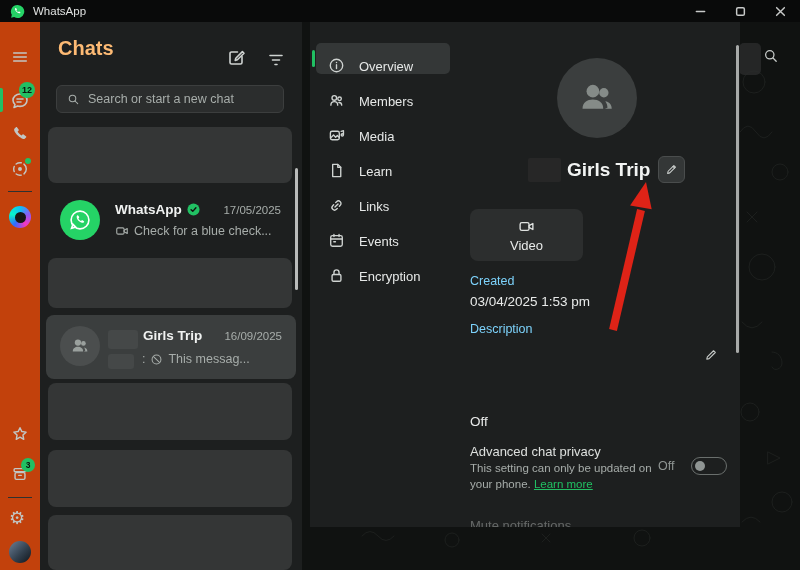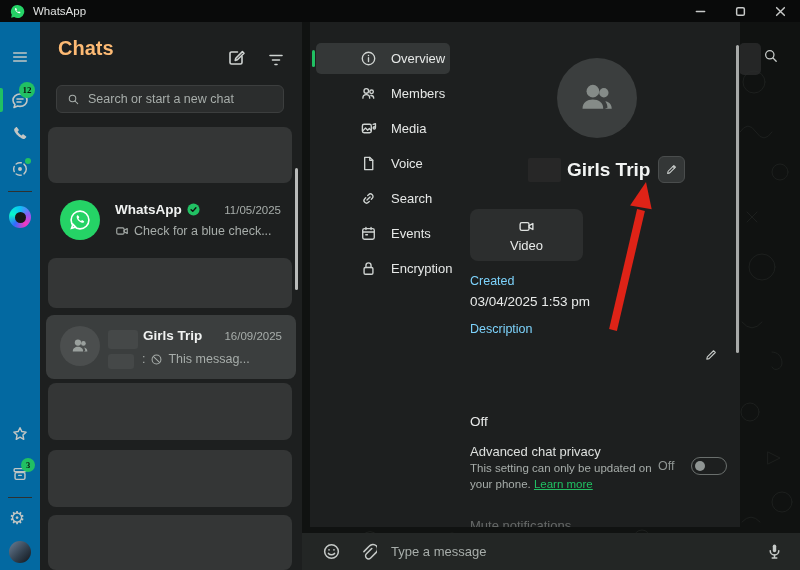--- a/index.html
+++ b/index.html
@@ -9,21 +9,21 @@
   .abs { position:absolute; }
 
   
   .titlebar { left:0; top:0; width:800px; height:22px; background:#090a0a; display:flex; align-items:center; }
   .tb-logo { width:15px; height:15px; margin-left:10px; }
   .tb-name { font-size:11.5px; color:#dfe1e0; margin-left:8px; }
   .tb-controls { position:absolute; right:0; top:0; height:22px; display:flex; }
   .tb-btn { width:40px; height:22px; display:flex; align-items:center; justify-content:center; color:#c8cac9; }
 
   
-  .rail { left:0; top:22px; width:40px; height:548px; background:#0369a1;font-family:Liberation Serif, serif; }
+  .rail { left:0; top:22px; width:40px; height:548px; background:#c2410c; }
   .rail-ico { position:absolute; left:11px; width:18px; height:18px; color:#c2c6c4; }
   .rail-divider { position:absolute; left:8px; width:24px; height:1px; background:#2e3130; }
   .rail-active-bar { position:absolute; left:0; top:66px; width:3px; height:24px; background:#21c063; border-radius:0 2px 2px 0; }
   .badge { position:absolute; background:#21c063; color:#0b120e; font-weight:bold; border-radius:50%; display:flex; align-items:center; justify-content:center; }
   .meta-ai { position:absolute; left:9px; top:184px; width:22px; height:22px; border-radius:50%;
              background:conic-gradient(#09c2f7,#8b5cf6,#f637c0,#2f6bff,#09f7c8,#09c2f7); display:flex; align-items:center; justify-content:center; }
   .meta-ai-inner { width:11px; height:11px; border-radius:50%; background:#161717; }
   .profile-avatar { position:absolute; left:9px; top:519px; width:22px; height:22px; border-radius:50%;
              background:linear-gradient(135deg,#6b7f96 0%,#33414f 55%,#10151b 100%); }
   .gear-glyph { position:absolute; left:9px; top:486px; font-size:18px; line-height:20px; color:#c2c6c4; }
@@ -49,21 +49,21 @@
   .chats-scroll { position:absolute; left:255px; top:146px; width:3px; height:122px; background:#b9bbba; border-radius:2px; }
 
   
   .chat-area { left:302px; top:22px; width:498px; height:548px; background:#101211; }
   .doodles { position:absolute; left:0; top:0; width:498px; height:548px; color:#262927; }
   .chat-search-ico { position:absolute; left:461px; top:26px; width:16px; height:16px; color:#c6cac8; }
   .blur-el { position:absolute; left:437px; top:21px; width:22px; height:32px; background:#2a2c2c; border-radius:5px; opacity:.8; }
 
   
   .overlay { left:310px; top:22px; width:430px; height:505px; background:#1d1f1f; overflow:hidden; }
-  .nav-item { position:absolute; left:6px; width:134px; height:31px; display:flex; align-items:center; border-radius:5px; color:#e6e8e7;padding-left:32px; }
+  .nav-item { position:absolute; left:6px; width:134px; height:31px; display:flex; align-items:flex-end; border-radius:5px; color:#e6e8e7; }
   .nav-item.active { background:#343737; }
   .nav-item svg { width:17px; height:17px; margin-left:12px; color:#cfd3d1; flex:none; }
   .nav-item .lbl { font-size:13px; margin-left:14px; }
   .nav-active-bar { position:absolute; left:2px; top:28px; width:3px; height:17px; background:#21c063; border-radius:2px; }
 
   .group-avatar { position:absolute; left:247px; top:36px; width:80px; height:80px; border-radius:50%; background:#3b3e3e; display:flex; align-items:center; justify-content:center; }
   .group-avatar svg { width:44px; height:44px; color:#858b88; }
   .name-row { position:absolute; left:218px; top:134px; height:27px; display:flex; align-items:center; }
   .name-redact { width:33px; height:24px; background:#272727; border-radius:2px; }
   .group-name { font-size:19px; font-weight:bold; color:#f2f4f3; margin:0 8px 0 6px; }
@@ -201,21 +201,21 @@
           <path fill="#fff" d="M9.1 8.1c.25-.55.8-.65 1.15-.25l.9 1.2c.25.33.17.74-.08 1l-.55.55c.4.9 1.45 1.95 2.35 2.35l.55-.55c.26-.25.67-.33 1-.08l1.2.9c.4.35.3.9-.25 1.15-.8.33-1.85.4-3.55-.8-1.35-.97-2.25-2.1-2.7-3.3-.33-.9-.25-1.65 0-2.17z"></path>
         </svg>
       </div>
       <div class="row-name">
         <span>WhatsApp</span>
         <svg class="vbadge" viewBox="0 0 14 14">
           <circle cx="7" cy="7" r="6.5" fill="#21c063"></circle>
             <path d="M4.4 7.2l1.8 1.8 3.4-3.9" fill="none" stroke="#111" stroke-width="1.5" stroke-linecap="round" stroke-linejoin="round"></path>
         </svg>
       </div>
-      <div class="row-date">11/05/2025</div>
+      <div class="row-date">17/05/2025</div>
       <div class="row-preview">
         <svg class="stroke" viewBox="0 0 20 20">
             <rect x="2.5" y="5.5" width="10.5" height="9" rx="2"></rect>
             <path d="M13 9l4.5-2.5v7L13 11z"></path>
           </svg>
         <span>Check for a blue check...</span>
       </div>
     </div>
 
     <div class="ph-row" style="top:236px;height:50px"></div>
@@ -305,29 +305,29 @@
           <path d="M15.5 5.2l2.7-.9v4.5"></path>
           <circle cx="16.8" cy="9.3" r="1.3"></circle>
         </svg>
       <span class="lbl">Media</span>
     </div>
     <div class="nav-item" style="top:126px">
       <svg class="stroke" viewBox="0 0 20 20">
           <path d="M5.5 2.8h6l3.5 3.5v10.9h-9.5z"></path>
           <path d="M11.5 2.8v3.5H15"></path>
         </svg>
-      <span class="lbl">Voice</span>
+      <span class="lbl">Learn</span>
     </div>
     <div class="nav-item" style="top:161px">
       <svg class="stroke" viewBox="0 0 20 20">
           <path d="M9 6.6l1.1-1.1a3 3 0 0 1 4.3 4.3l-1.1 1.1"></path>
           <path d="M11 13.4l-1.1 1.1a3 3 0 0 1-4.3-4.3l1.1-1.1"></path>
           <path d="M8.2 11.8l3.6-3.6"></path>
         </svg>
-      <span class="lbl">Search</span>
+      <span class="lbl">Links</span>
     </div>
     <div class="nav-item" style="top:196px">
       <svg class="stroke" viewBox="0 0 20 20">
           <rect x="3.2" y="4.3" width="13.6" height="12.4" rx="2"></rect>
           <path d="M3.2 8.2h13.6M7 2.8v2.6M13 2.8v2.6M6.8 11.5h2"></path>
         </svg>
       <span class="lbl">Events</span>
     </div>
     <div class="nav-item" style="top:231px">
       <svg class="stroke" viewBox="0 0 20 20">
@@ -388,31 +388,14 @@
     <div class="clipped-label">Mute notifications</div>
 
     <div class="overlay-scroll"></div>
   </div>
 
   <svg class="abs red-arrow" viewBox="0 0 84 170">
     <path d="M25 152 L53 32" stroke="#de2317" stroke-width="8" fill="none"></path>
     <polygon points="58,4 63.7,31.3 42.1,27.5" fill="#de2317"></polygon>
   </svg>
 
-  <div class="abs composer">
-    <svg class="stroke cico" style="margin-left:20px" viewBox="0 0 20 20">
-      <circle cx="10" cy="10" r="7.2"></circle>
-        <circle cx="7.4" cy="8.2" r=".9" fill="currentColor" stroke="none"></circle>
-        <circle cx="12.6" cy="8.2" r=".9" fill="currentColor" stroke="none"></circle>
-        <path d="M6.8 12a4.2 4.2 0 0 0 6.4 0"></path>
-    </svg>
-    <svg class="stroke cico" style="margin-left:17px" viewBox="0 0 20 20">
-      <path d="M14.5 6.8l-5.6 5.6a3.1 3.1 0 1 0 4.4 4.4l5.6-5.6a4.9 4.9 0 1 0-6.9-6.9L6.2 10.1"></path>
-    </svg>
-    <input type="text" placeholder="Type a message" style="">
-    <svg class="stroke cico" style="margin-right:16px" viewBox="0 0 20 20">
-      <rect x="8.2" y="2.6" width="3.6" height="8.2" rx="1.8" fill="currentColor" stroke="none"></rect>
-        <path d="M5.5 9.2a4.5 4.5 0 0 0 9 0"></path>
-        <path d="M10 13.7v2.6M7.6 16.8h4.8"></path>
-    </svg>
-  </div>
 
 </div>
 
 </body></html>

